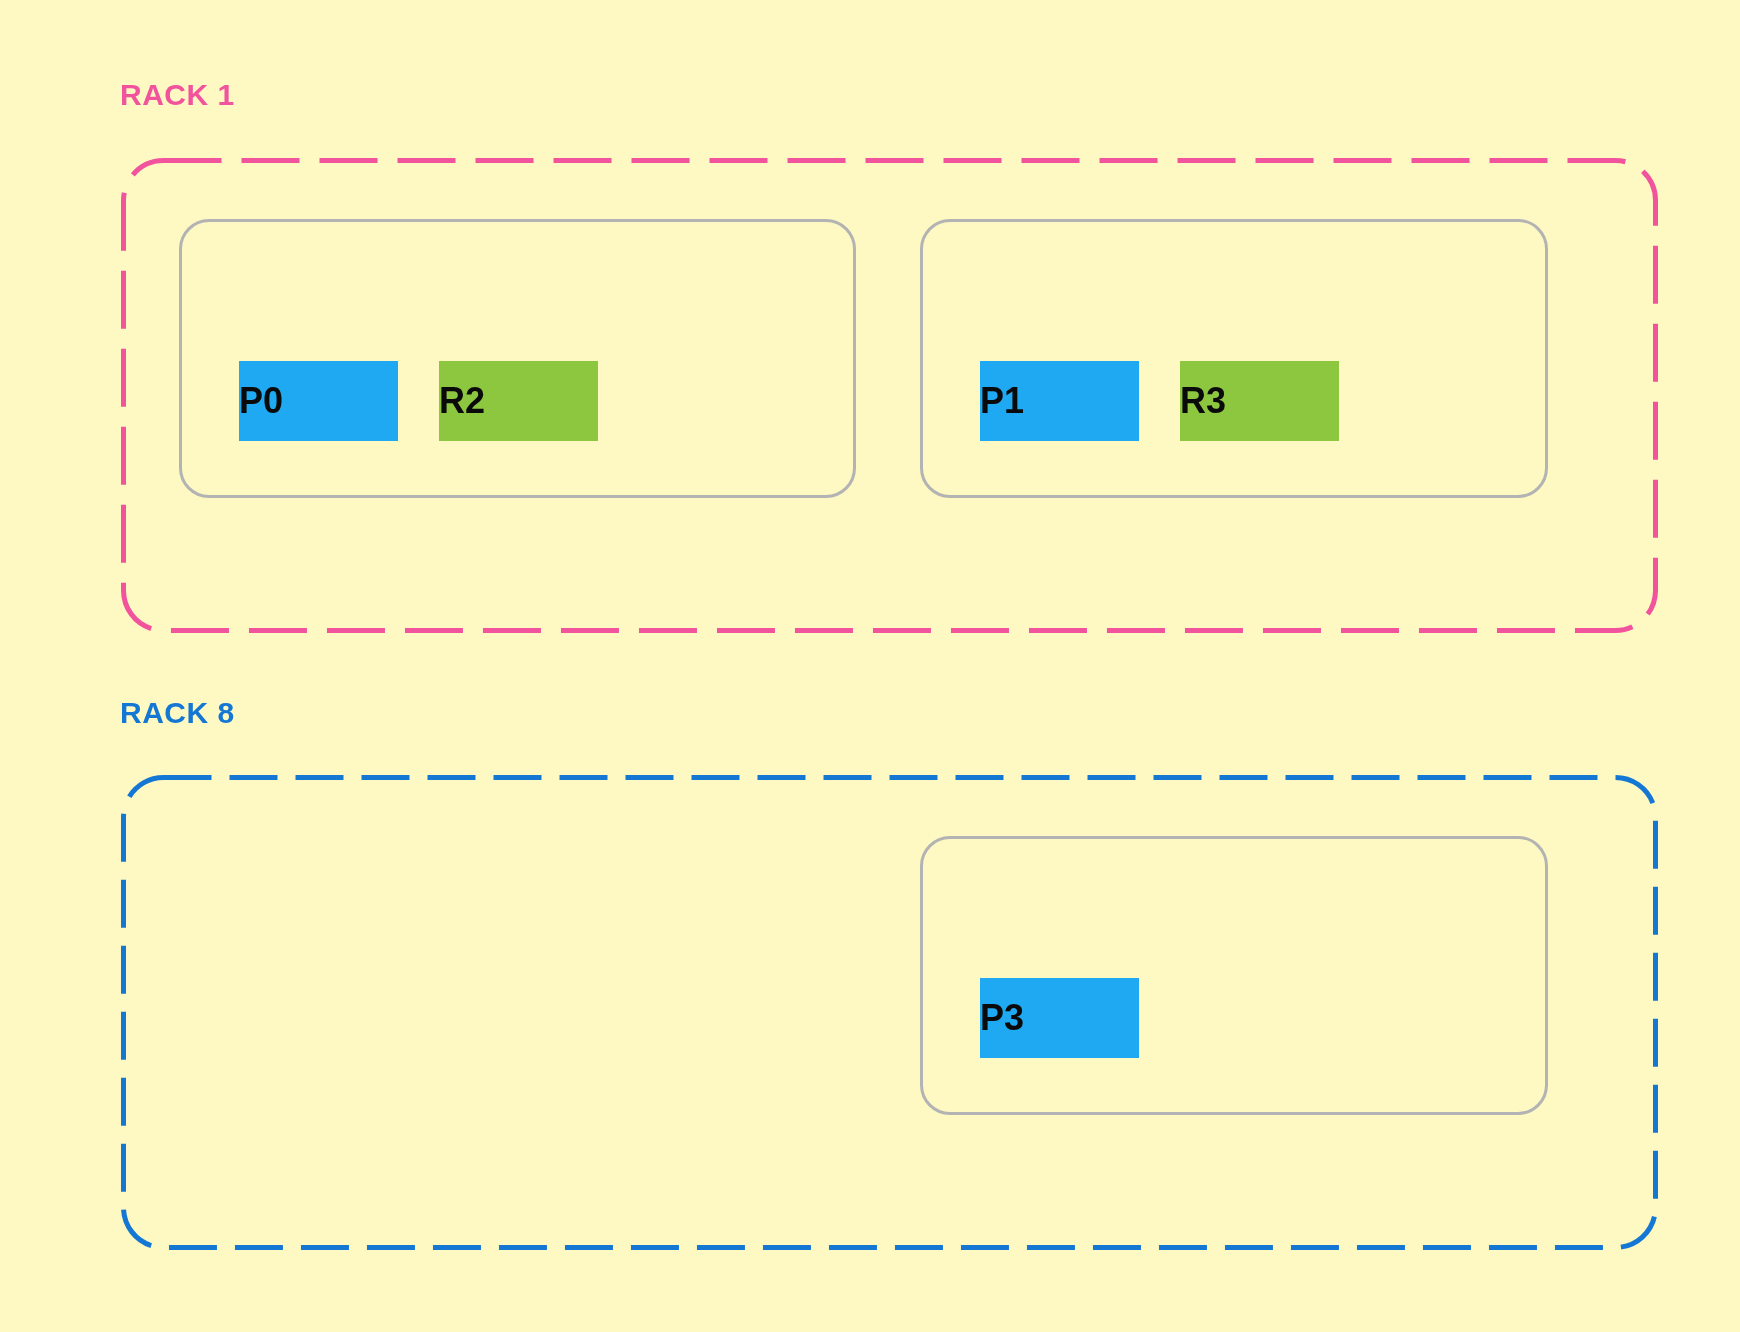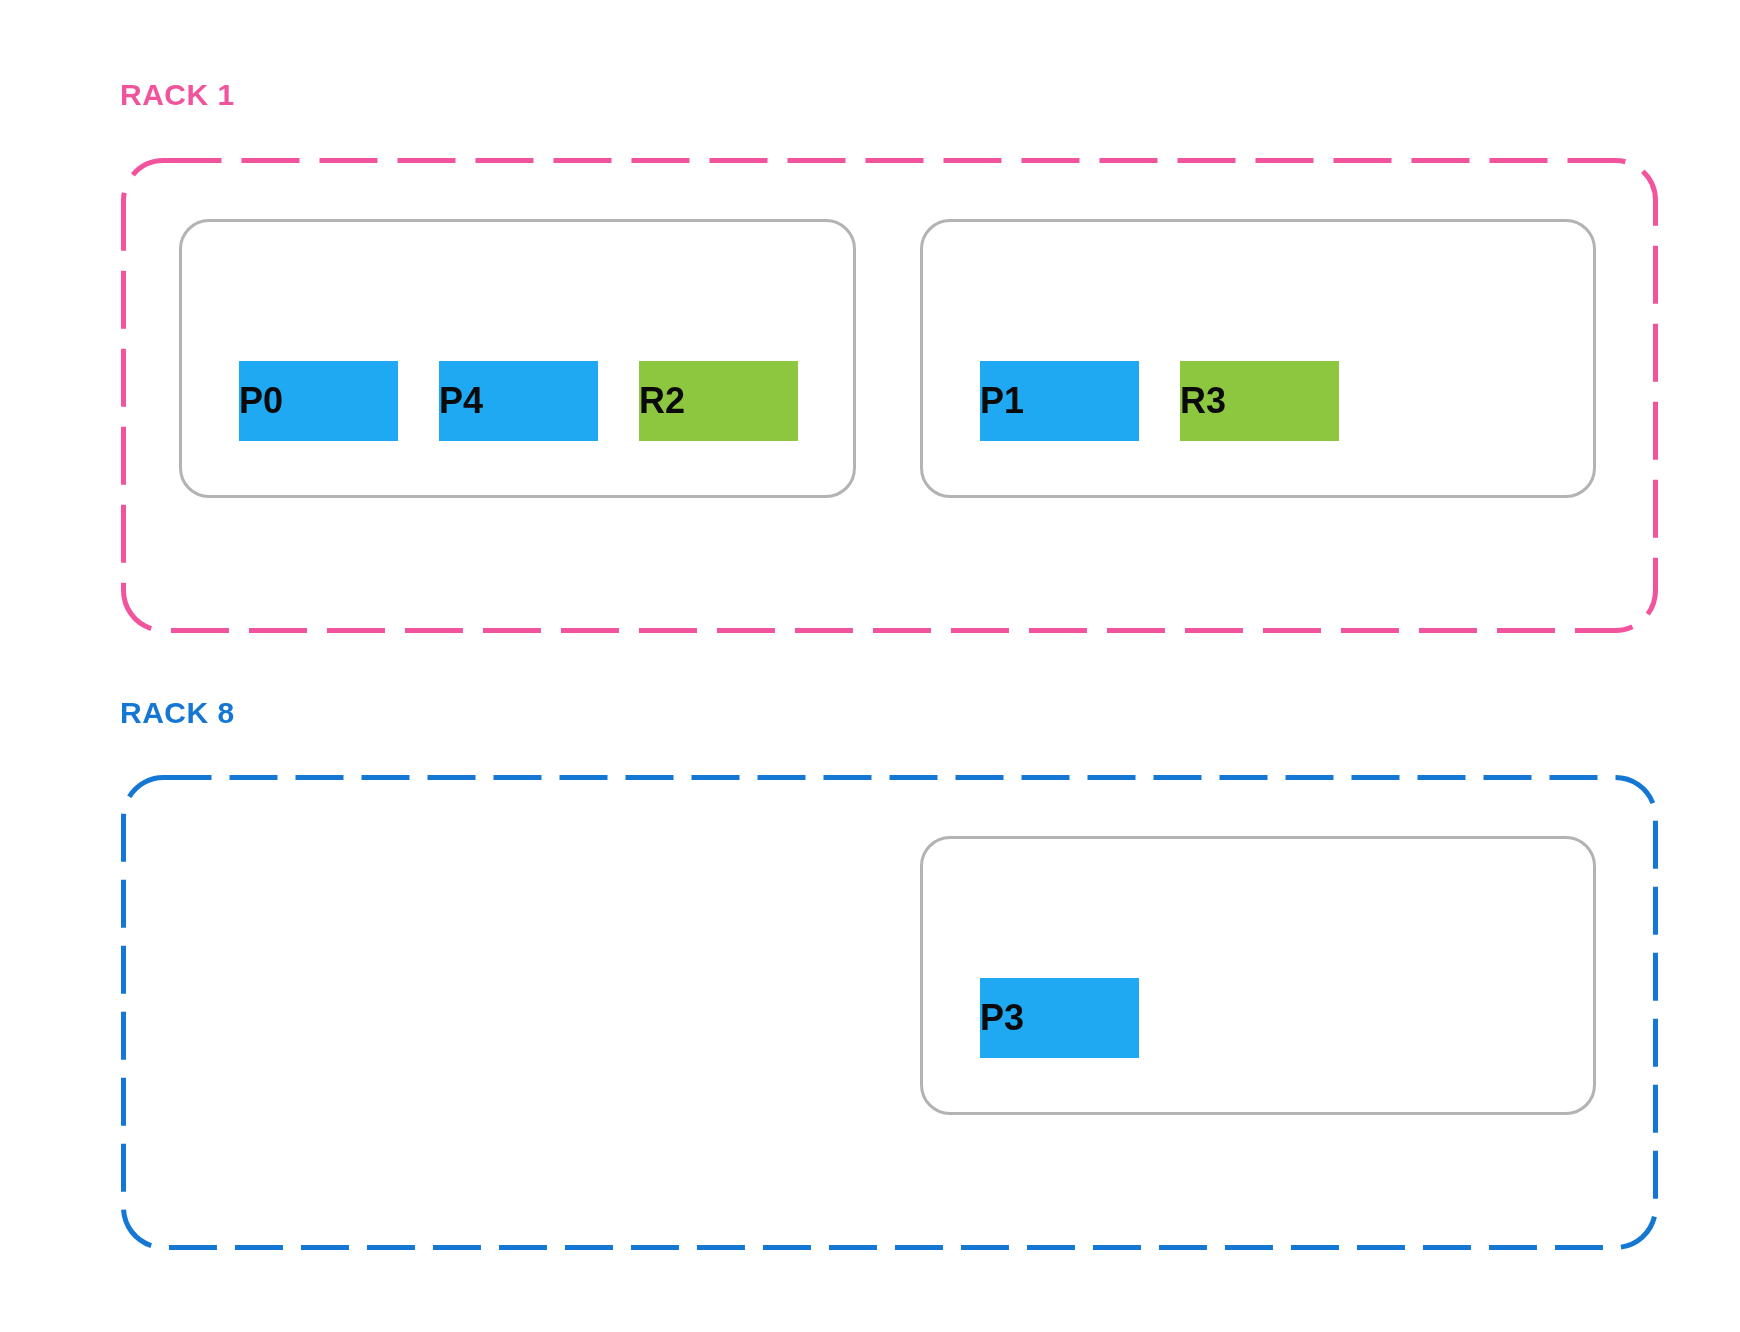--- a/index.html
+++ b/index.html
@@ -5,21 +5,21 @@
   html, body {
     margin: 0;
     padding: 0;
     background: #000000;
     font-family: "Liberation Sans", sans-serif;
   }
   #canvas {
     position: relative;
     width: 1740px;
     height: 1332px;
-    background: #ffffff;
+    background: #fef9c3;
     overflow: hidden;
   }
   .rack-label {
     position: absolute;
     left: 120px;
     font-size: 30px;
     font-weight: bold;
     letter-spacing: 0.5px;
     white-space: nowrap;
   }
@@ -44,21 +44,21 @@
 
   .node {
     position: absolute;
     top: 61px;
     height: 279px;
     border: 3px solid #b3b3b3;
     border-radius: 30px;
     box-sizing: border-box;
   }
   .node.node-a { left: 58px;  width: 677px; }
-  .node.node-b { left: 799px; width: 676px; }
+  .node.node-b { left: 799px; width: 628px; }
 
   .blocks {
     position: absolute;
     left: 57px;
     top: 139px;
     display: flex;
     gap: 41px;
   }
   .block {
     width: 159px;
@@ -83,23 +83,20 @@
 
     <div class="rack-box">
       <svg class="dash-border" viewBox="0 0 1537 475">
         <rect x="2.5" y="2.5" width="1532" height="470" rx="40" ry="40" fill="none" stroke-width="5" stroke-dasharray="58 20" stroke="#f2539d"></rect>
       </svg>
 
       <div class="node node-a">
         <div class="blocks">
           <div class="block" data-type="prefill">
             <span>P0</span>
-          </div>
-          <div class="block" data-type="prefill">
-            <span>P4</span>
           </div>
           <div class="block" data-type="decode">
             <span>R2</span>
           </div>
         </div>
       </div>
 
       <div class="node node-b">
         <div class="blocks">
           <div class="block" data-type="prefill">

